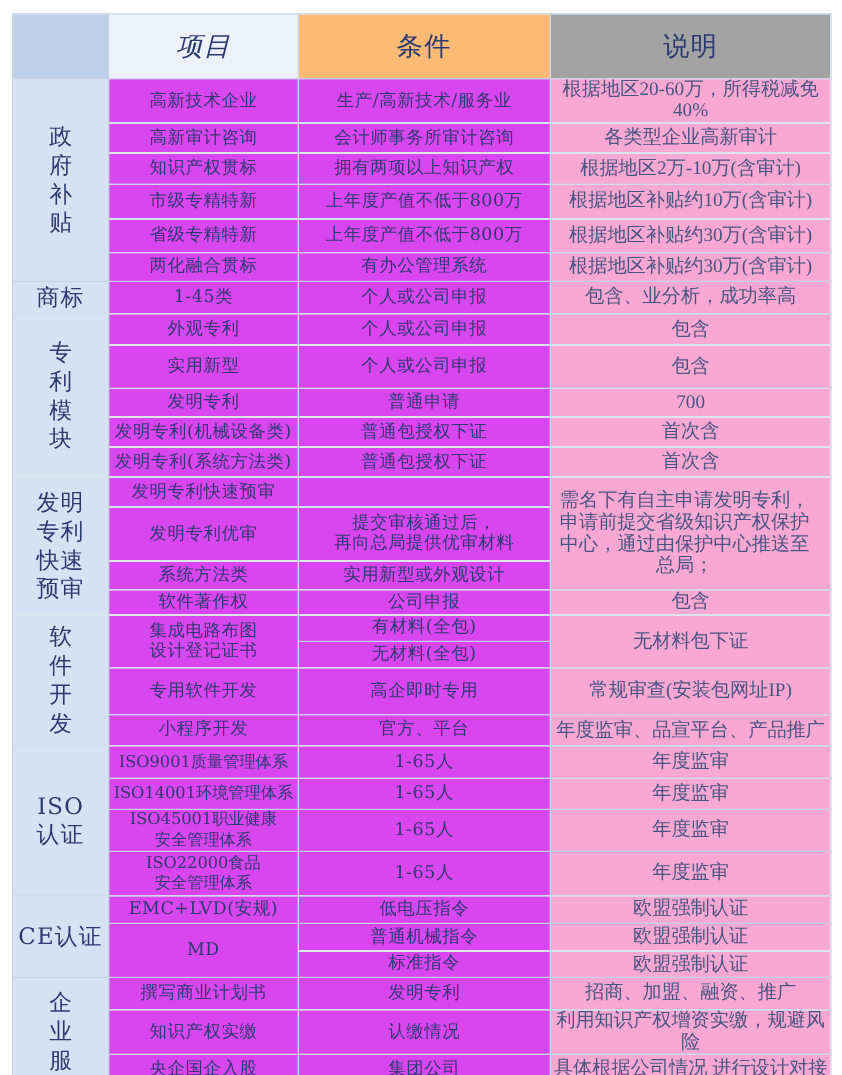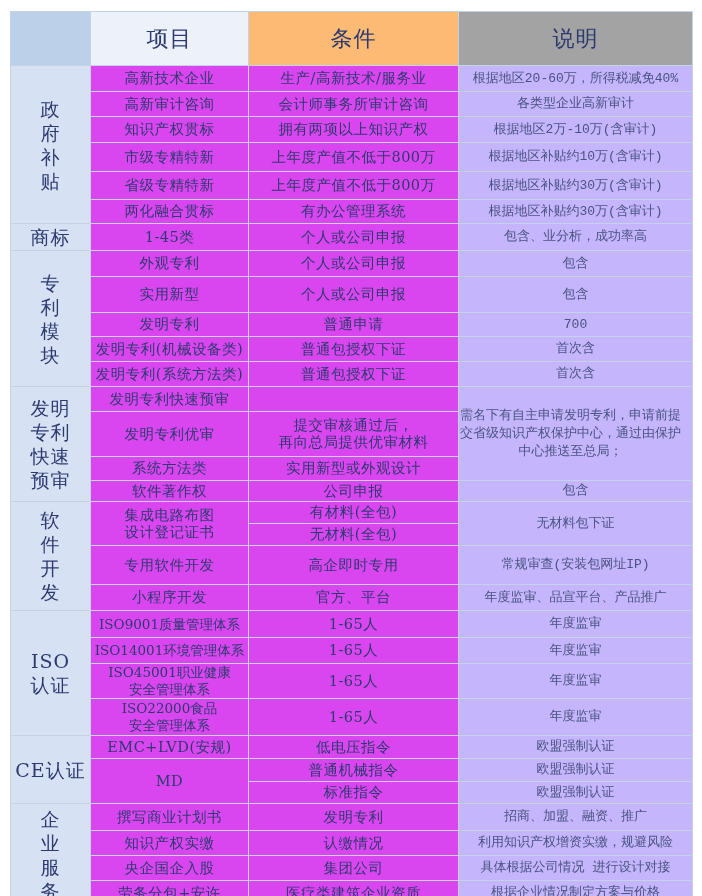--- a/index.html
+++ b/index.html
@@ -4,29 +4,29 @@
 <style>
   html, body { margin: 0; padding: 0; background: #ffffff; }
   body { width: 702px; height: 896px; position: relative; overflow: hidden;
          font-family: "DejaVu Serif", "Liberation Serif", serif; color: #2a3566; }
   table.main { position: absolute; left: 10px; top: 11px; border-collapse: collapse;
                table-layout: fixed; width: 682px; }
   table.main td, table.main th { border: 1px solid #c5d3e6; padding: 0; text-align: center;
                vertical-align: middle; overflow: hidden; }
   th { font-weight: normal; font-size: 22px; color: #2d3a70; letter-spacing: 1px; }
   th.h-cat { background: #bdd0e9; }
-  th.h-item { background: #edf2fa; }
+  th.h-item { background: #edf2fa; font-style: italic; }
   th.h-cond { background: #fdba74; }
   th.h-desc { background: #a3a3a3; }
   td.cat { background: #d6e2f3; font-size: 19px; line-height: 24px; color: #2d3a70; letter-spacing: 1px; }
   td.item, td.cond { font-size: 14.5px; color: #2d3a70; line-height: 17px; letter-spacing: 0.5px; background:#d946ef; }
-  td.desc { font-size: 13px; text-align: left; padding-left: 14px; color: #4a5480;
-            font-family: Liberation Mono, monospace; background:#c4b5fd; line-height: 18px; }
+  td.desc { font-size: 16px; text-align: left; padding-left: 14px; color: #4a5480;
+            font-family: Liberation Serif, serif; background:#f9a8d4; line-height: 18px; }
   td.desc.long { padding-right: 10px; line-height: 18px; }
-  .cat-v { display: inline-block; width: 1.1em; word-break: break-all; }
+  .cat-v { display: inline-block; width: 1.1em; word-break: break-all; text-align: right; }
   .cat-v2 { display: inline-block; width: 2.2em; word-break: break-all; }
 </style>
 </head>
 <body>
 
 <table class="main">
   <colgroup>
     <col style="width:80px">
       <col style="width:158px">
       <col style="width:210px">

